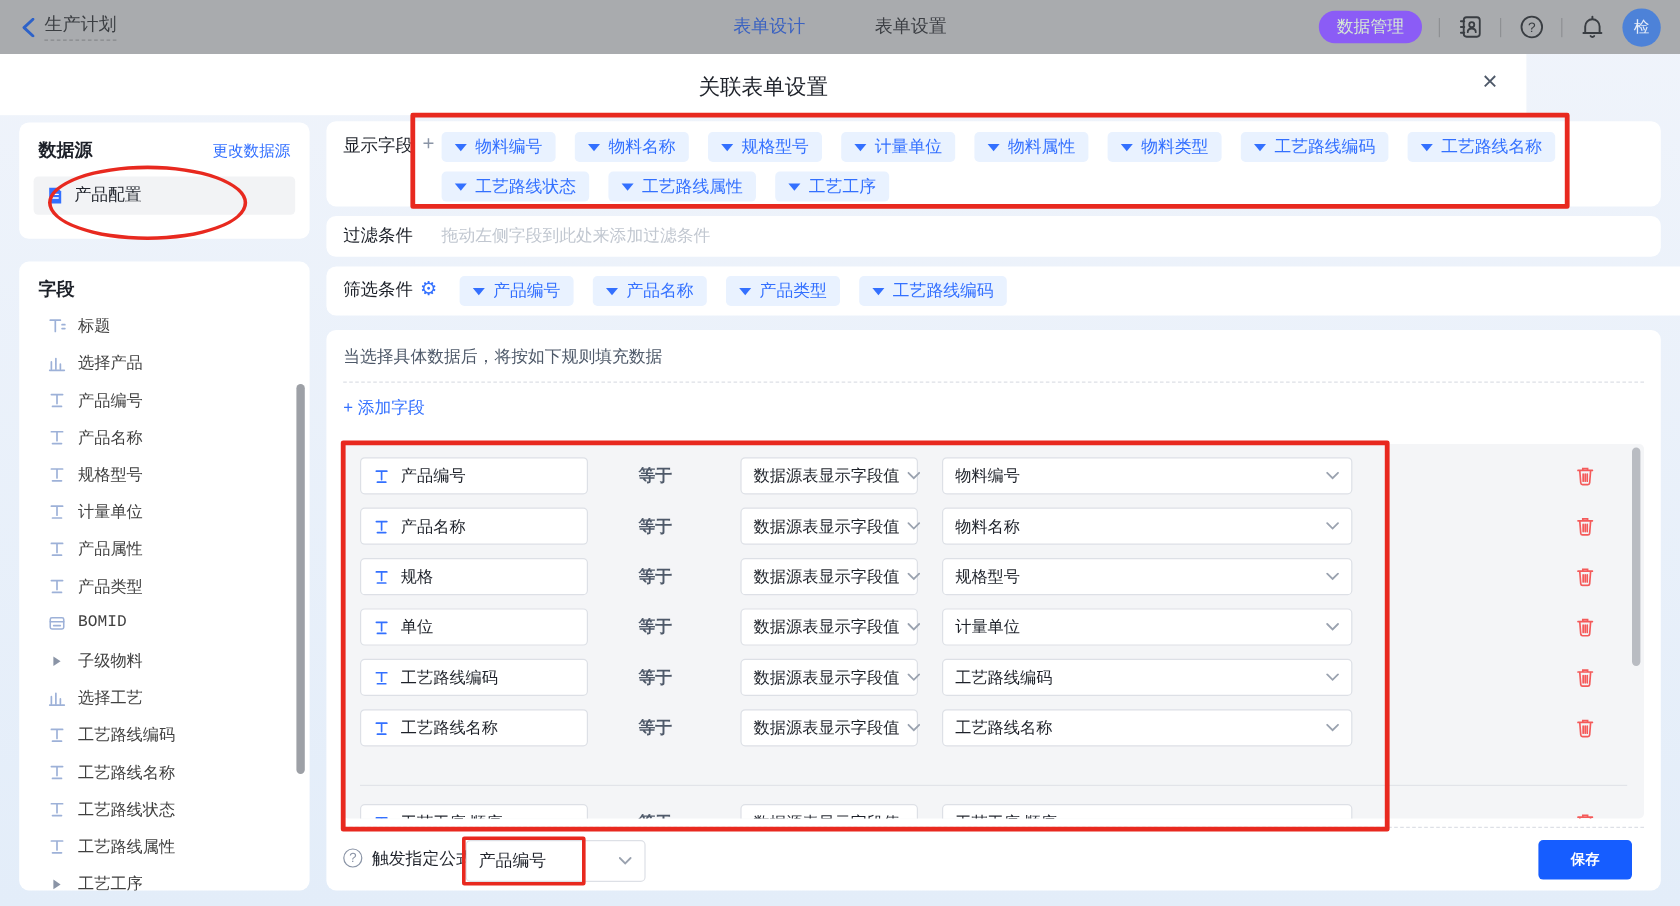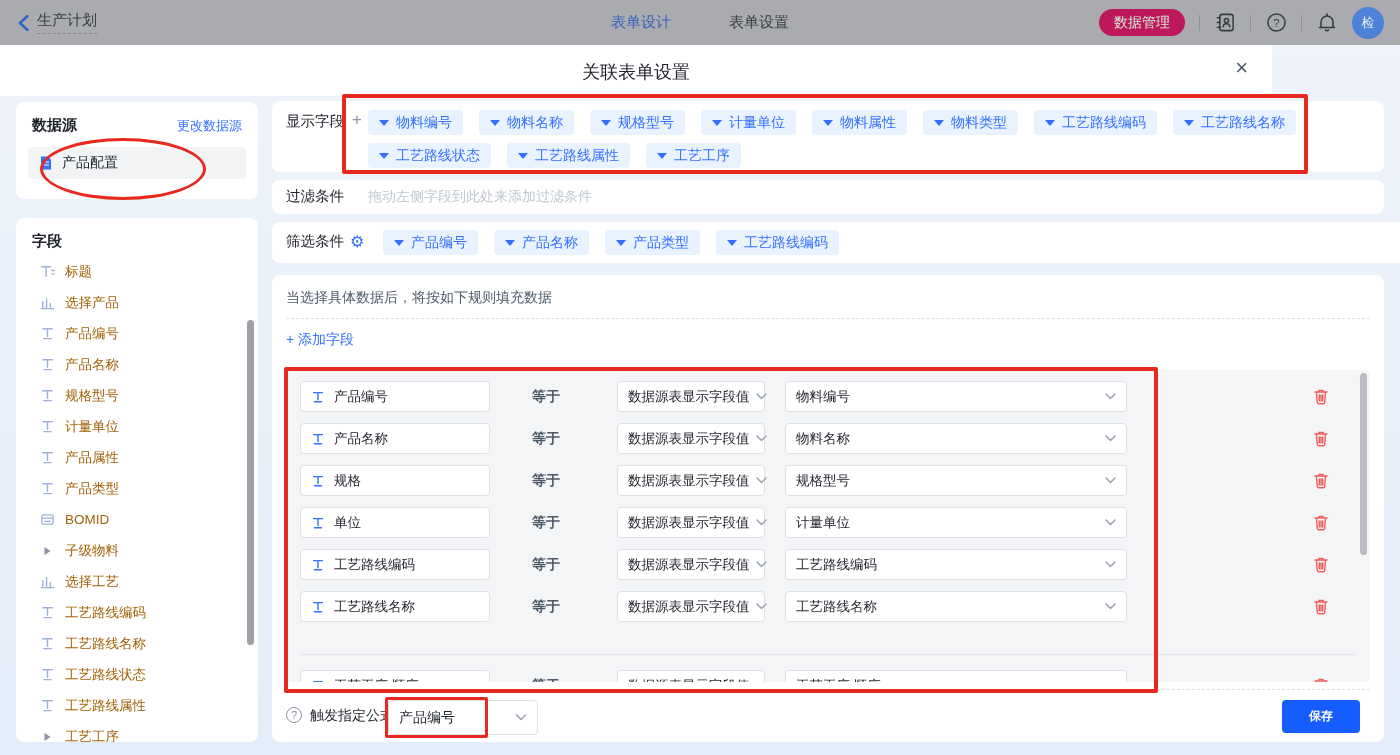--- a/index.html
+++ b/index.html
@@ -16,56 +16,56 @@
   }
   .tb-back{ display:flex; align-items:center; margin-left:18px; cursor:pointer; }
   .tb-chevron{ width:11px; height:16px; margin-right:8px; }
   .tb-title{ font-size:15px; color:#3b3e42; border-bottom:1px dashed #87898c; padding-bottom:3px; }
   .tb-tabs{ position:absolute; left:0; top:0; width:100%; height:45px; display:flex; justify-content:center; align-items:center; gap:58px; }
   .tb-tab{ font-size:15px; color:#3c3f44; cursor:pointer; }
   .tb-tab.active{ color:#3b62c1; }
   .tb-right{ position:absolute; right:16px; top:0; height:45px; display:flex; align-items:center; gap:14px; }
   .pill-btn{
     height:27px; padding:0 15px; border-radius:14px; border:none;
-    background:#be185d; color:#d6e9d4; font-size:14px; cursor:pointer;
+    background:#8b5cf6; color:#d6e9d4; font-size:14px; cursor:pointer;
     font-family:inherit;
   }
   .tb-sep{ width:1px; height:16px; background:#8e9093; }
   .tb-icon{ width:22px; height:22px; display:flex; align-items:center; justify-content:center; cursor:pointer; }
   .avatar{
     width:32px; height:32px; border-radius:50%; background:#4d82d8;
     color:#e8eef9; font-size:13px; display:flex; align-items:center; justify-content:center; cursor:pointer;
   }
   
   .modal-head{
     position:absolute; left:0; top:45px; width:1272px; height:51px; background:#ffffff;
   }
   .modal-title{ position:absolute; left:0; right:0; top:15px; text-align:center; font-size:18px; font-weight:500; color:#1d2129; }
   .modal-close{ position:absolute; right:24px; top:12px; font-size:22px; color:#4e5969; cursor:pointer; line-height:1; background:none; border:none; font-family:inherit; }
   
   .card{ position:absolute; background:#fff; border-radius:8px; }
   .card-ds    { left:16px; top:102px;  width:242px; height:97px; }
-  .card-fields{ left:16px; top:218px;  width:242px; height:524px; overflow:hidden; }
+  .card-fields{ left:16px; top:218px;  width:242px; height:524px; overflow:hidden;font-family:Liberation Mono, monospace; }
   .card-disp  { left:272px; top:101px; width:1112px; height:71px; }
   .card-filter{ left:272px; top:180px; width:1112px; height:34px; }
   .card-screen{ left:272px; top:222px; width:1206px; height:41px; }
   .card-main  { left:272px; top:275px; width:1112px; height:467px; }
   
   .ds-head{ display:flex; justify-content:space-between; align-items:center; padding:14px 16px 0 16px; }
   .ds-title{ font-size:15px; font-weight:700; }
   .link{ color:#3370ff; font-size:13px; cursor:pointer; text-decoration:none; }
   .ds-row{
     margin:12px 12px 0 12px; height:32px; background:#f2f3f5; border-radius:4px;
     display:flex; align-items:center; padding:0 10px; gap:8px; cursor:pointer;
   }
   .ds-row span{ font-size:14px; color:#1d2129; }
   
   .fields-title{ padding:14px 16px 0 16px; font-size:15px; font-weight:700; }
   .fields-list{ margin-top:5px; }
-  .f-item{ height:31px; display:flex; align-items:center; padding:0 16px 0 24px; gap:10px; cursor:pointer; color:#a16207; font-size:13.5px; }
+  .f-item{ height:31px; display:flex; align-items:center; padding:0 16px 0 24px; gap:10px; cursor:pointer; color:#404040; font-size:13.5px; }
   .fi-icon{ width:15px; height:15px; display:flex; align-items:center; justify-content:center; flex:none; }
   .fi-icon .ic{ display:none; }
   .fi-icon[data-icon="heading"] .ic-heading{ display:block; }
   .fi-icon[data-icon="text"]    .ic-text{ display:block; }
   .fi-icon[data-icon="select"]  .ic-select{ display:block; }
   .fi-icon[data-icon="bom"]     .ic-bom{ display:block; }
   .fi-icon[data-icon="caret"]   .ic-caret{ display:block; }
   
   .sb{ position:absolute; width:7px; border-radius:4px; }
   .sb-fields{ left:247px; top:320px; height:325px; background:#9da0a6; }

